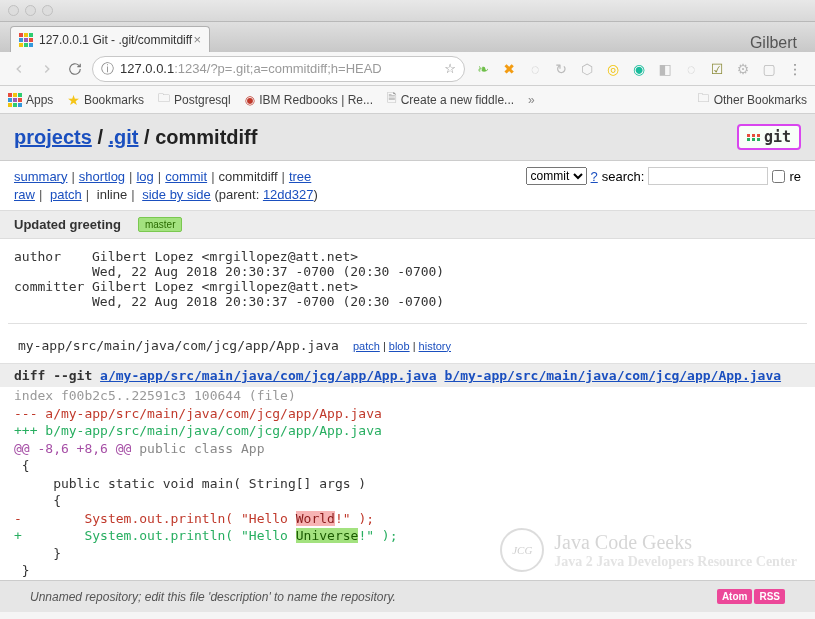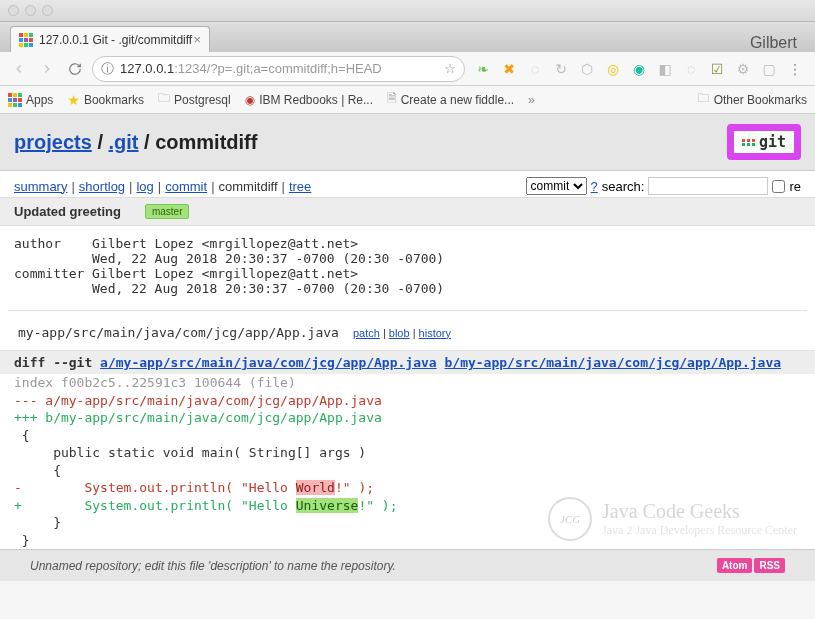--- a/index.html
+++ b/index.html
@@ -26,38 +26,38 @@
 .bookbar .right { margin-left: auto; }
 .apps-icon { display: inline-grid; grid-template-columns: repeat(3,4px); grid-template-rows: repeat(3,4px); gap: 1px; }
 .apps-icon i { width: 4px; height: 4px; }
 .apps-icon i:nth-child(1){background:#e74c3c}.apps-icon i:nth-child(2){background:#f1c40f}.apps-icon i:nth-child(3){background:#2ecc71}.apps-icon i:nth-child(4){background:#3498db}.apps-icon i:nth-child(5){background:#9b59b6}.apps-icon i:nth-child(6){background:#e74c3c}.apps-icon i:nth-child(7){background:#f1c40f}.apps-icon i:nth-child(8){background:#2ecc71}.apps-icon i:nth-child(9){background:#3498db}
 .star-gold { color: #f5c518; font-size: 14px; }
 .folder { color: #999; }
 .content { background: #fff; }
 .page-hdr { background: #e6e6e6; border-bottom: 1px solid #ccc; padding: 10px 14px; display: flex; align-items: center; }
 .page-hdr h1 { font-size: 20px; font-weight: bold; color: #222; }
 .page-hdr a { color: #1a4fbf; text-decoration: underline; }
-.git-logo { margin-left: auto; border: 7px solid #d946ef; border-radius: 4px; padding: 2px 8px; background: #f8fff8; display: flex; align-items: center; gap: 4px; }
+.git-logo { margin-left: auto; border: 2px solid #d946ef; border-radius: 4px; padding: 2px 8px; background: #f8fff8; display: flex; align-items: center; gap: 4px; }
 .git-logo .dots { display: flex; flex-direction: column; gap: 1px; }
 .git-logo .dr { display: flex; gap: 2px; }
 .git-logo .dr i { width: 3px; height: 3px; }
 .git-logo .gt { font-family: monospace; font-weight: bold; font-size: 15px; color: #333; }
 .navline { padding: 6px 14px 2px; font-size: 13px; display: flex; align-items: center; }
 .navline a { color: #1a4fbf; text-decoration: underline; }
 .navline .sep { color: #555; margin: 0 4px; }
 .navline .plain { color: #333; }
 .search-area { margin-left: auto; display: flex; align-items: center; gap: 4px; font-size: 13px; }
 .search-area select { font-size: 12px; }
 .search-area input[type=text] { width: 120px; font-size: 12px; border: 1px solid #ccc; padding: 1px 3px; }
 .search-area .q { color: #1a4fbf; text-decoration: underline; }
 .navline2 { padding: 0 14px 8px; font-size: 13px; }
 .navline2 a { color: #1a4fbf; text-decoration: underline; }
 .navline2 .sep { color: #555; margin: 0 4px; }
 .navline2 .plain { color: #333; }
-.commit-title { background: #ededed; border-top: 1px solid #ddd; border-bottom: 1px solid #ddd; padding: 6px 14px; font-size: 13px; font-weight: bold; color: #333; display: flex; align-items: center; gap: 24px; }
+.commit-title { background: #ededed; border-top: 1px solid #ddd; border-bottom: 1px solid #ddd; padding: 6px 14px; font-size: 13px; font-weight: bold; color: #333; display: flex; align-items: center; gap: 17px; }
 .badge-master { background: #a3e27f; color: #2a6b00; font-size: 10px; padding: 1px 6px; border-radius: 2px; font-weight: normal; border: 1px solid #7ac850; }
 .meta-table { padding: 10px 14px; font-family: "Menlo","Consolas",monospace; font-size: 13px; color: #333; }
 .meta-table .row { display: flex; }
 .meta-table .label { width: 78px; color: #333; }
 .hr { border-top: 1px solid #e0e0e0; margin: 4px 8px; }
 .file-line { padding: 10px 18px; font-family: "Menlo","Consolas",monospace; font-size: 13px; color: #333; display: flex; align-items: center; gap: 14px; }
 .file-line .links { font-size: 11px; font-family: -apple-system, sans-serif; }
 .file-line .links a { color: #1a4fbf; text-decoration: underline; }
 .diff-box { border-top: 1px solid #e0e0e0; font-family: "Menlo","Consolas",monospace; font-size: 13px; position: relative; }
 .diff-header { background: #ededed; padding: 4px 14px; color: #333; font-weight: bold;}
@@ -67,21 +67,21 @@
 .diff-line.grey .file-mode { color: #999; }
 .diff-line.red { color: #c0392b; }
 .diff-line.green { color: #27ae60; }
 .diff-line.hunk { color: #a64fa6; }
 .diff-line.hunk .ctx { color: #888; }
 .diff-line .hl-del { background: #f7b4b4; color: #8b1a1a; }
 .diff-line .hl-add { background: #a3e27f; color: #1a5a00; }
 .watermark { position: absolute; right: 18px; bottom: 8px; opacity: 0.4; display: flex; align-items: center; gap: 10px; font-family: Georgia, serif; }
 .watermark .jcg-circ { width: 44px; height: 44px; border: 2px solid #aaa; border-radius: 50%; display: flex; align-items: center; justify-content: center; font-size: 11px; color: #888; font-style: italic; font-family: Liberation Serif, serif; }
 .watermark .jcg-text { font-size: 20px; color: #999; }
-.watermark .jcg-sub { font-size: 12px; color: #bbb; }
+.watermark .jcg-sub { font-size: 14px; color: #bbb; font-weight: bold; }
 .footer { background: #e6e6e6; border-top: 1px solid #ccc; padding: 8px 30px; font-size: 12px; font-style: italic; color: #555; display: flex; align-items: center; }
 .footer .feeds { margin-left: auto; display: flex; gap: 2px; }
 .footer .feed { background: #ec4899; color: #fff; font-size: 10px; font-style: normal; font-weight: bold; padding: 2px 5px; border-radius: 2px; }
 svg { display: block; }
 </style>
 </head>
 <body>
 
 <div class="titlebar">
   <div class="tl-dot"></div>
@@ -231,20 +231,28 @@
     <div class="search-area">
       <select><option>commit</option></select>
       <a class="q">?</a>
       <span>search:</span>
       <input type="text" value="" style="">
       <input type="checkbox" style="">
       <span>re</span>
     </div>
   </div>
 
+  <div class="navline2">
+    <a>raw</a><span class="sep">|</span>
+    <a>patch</a><span class="sep">|</span>
+    <span class="plain">inline</span><span class="sep">|</span>
+    <a>side by side</a>
+    <span class="plain"> <span>(parent:</span> </span>
+    <a>12dd327</a><span class="plain">)</span>
+  </div>
 
   <div class="commit-title">
     <span>Updated greeting</span>
     <span class="badge-master">master</span>
   </div>
 
   <div class="meta-table">
     <div class="row">
         <span class="label">author</span>
         <span>Gilbert Lopez &lt;mrgillopez@att.net&gt;</span>
@@ -276,20 +284,21 @@
 
   <div class="diff-box">
     <div class="diff-header">
       <span>diff --git</span>
       <a>a/my-app/src/main/java/com/jcg/app/App.java</a>
       <a>b/my-app/src/main/java/com/jcg/app/App.java</a>
     </div>
     <div class="diff-line grey"><span>index f00b2c5..22591c3 100644</span> <span class="file-mode">(file)</span></div>
     <div class="diff-line red">--- a/my-app/src/main/java/com/jcg/app/App.java</div>
     <div class="diff-line green">+++ b/my-app/src/main/java/com/jcg/app/App.java</div>
+    <div class="diff-line hunk"><span>@@ -8,6 +8,6 @@</span><span class="ctx"> public class App</span></div>
     <div class="diff-line"> {</div>
     <div class="diff-line">     public static void main( String[] args )</div>
     <div class="diff-line">     {</div>
     <div class="diff-line red"><span>-        System.out.println( "Hello </span><span class="hl-del">World</span><span>!" );</span></div>
     <div class="diff-line green"><span>+        System.out.println( "Hello </span><span class="hl-add">Universe</span><span>!" );</span></div>
     <div class="diff-line">     }</div>
     <div class="diff-line"> }</div>
 
     <div class="watermark">
       <div class="jcg-circ">JCG</div>

